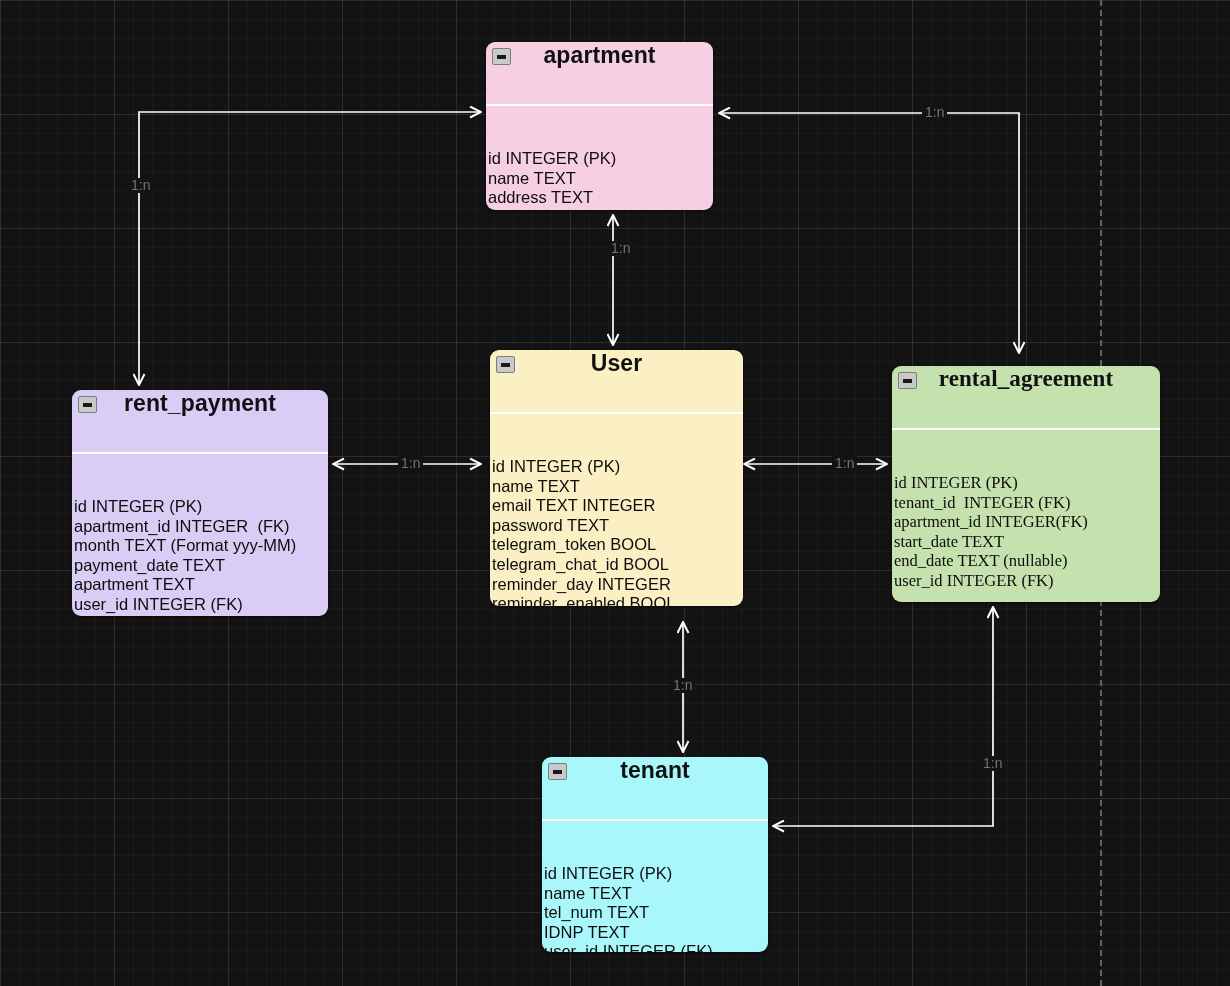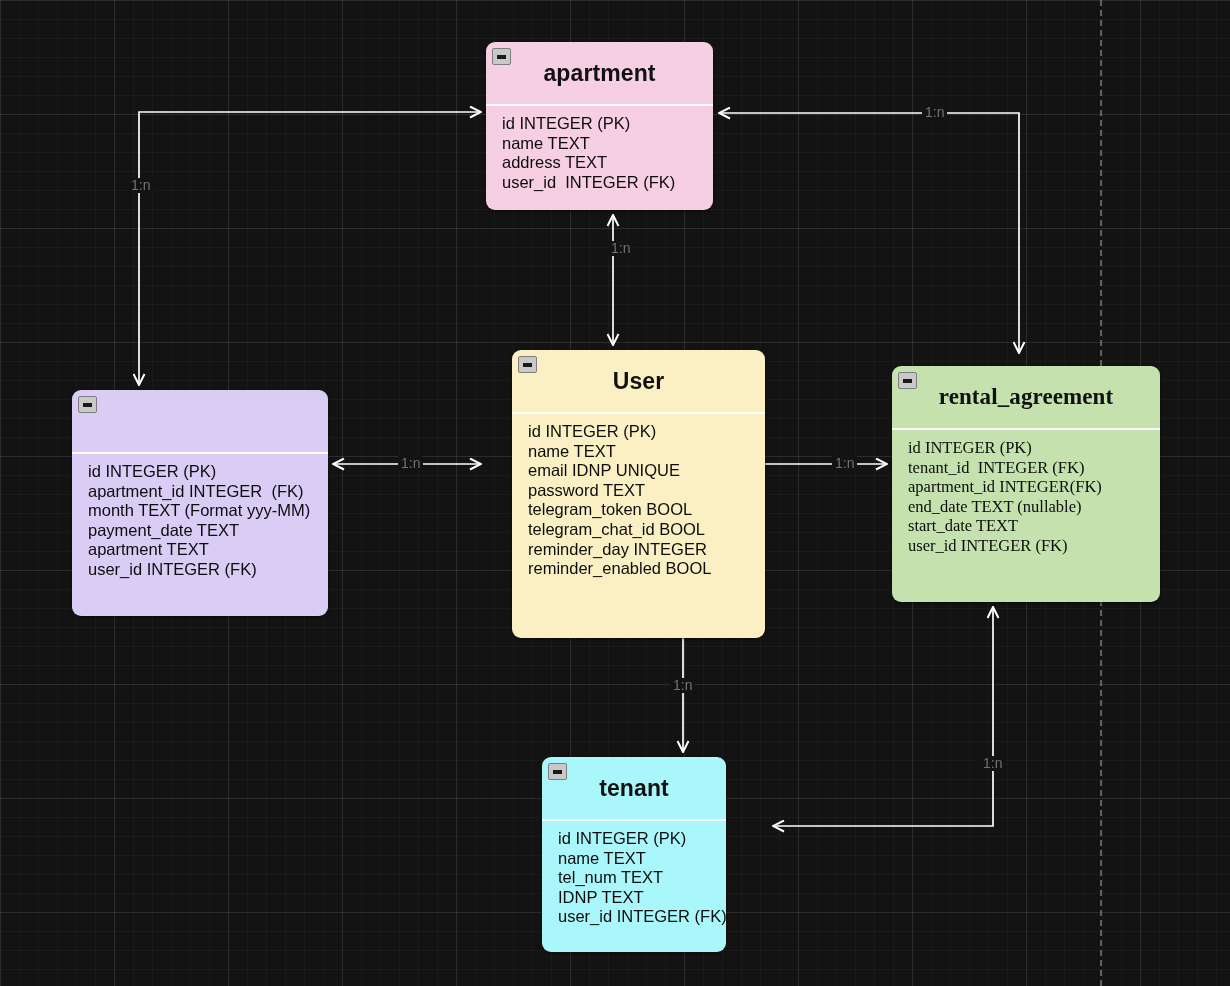--- a/index.html
+++ b/index.html
@@ -45,21 +45,20 @@
     border-radius: 9px;
     box-sizing: border-box;
     box-shadow: 0 1px 3px rgba(0,0,0,0.55);
     overflow: hidden;
   }
   .entity-header {
     position: relative;
     height: 62px;
     border-bottom: 2px solid #ffffff;
     display: flex;
-    align-items: center;
     justify-content: center;
   }
   .entity-title {
     font-size: 23px;
     font-weight: bold;
     color: #111111;
     letter-spacing: 0.1px;
     padding: 0 26px;
     text-align: center;
   }
@@ -76,21 +75,22 @@
     align-items: center;
     justify-content: center;
   }
   .collapse-btn i {
     display: block;
     width: 9px;
     height: 4px;
     background: #1a1a1a;
   }
   .entity-body {
-    padding: 8px 0 10px 16px;
+    padding: 8px 0 10px 2px;
+    margin-top: 35px;
   }
   .field {
     font-size: 16.5px;
     line-height: 19.6px;
     color: #0d0d0d;
     white-space: pre;
   }
   .edge-label {
     position: absolute;
     font-size: 14px;
@@ -148,68 +148,69 @@
       <div class="field">address TEXT</div>
       <div class="field">user_id  INTEGER (FK)</div>
     </div>
   </div>
 
   <div class="entity" style="left:72px; top:390px; width:256px; height:226px; background:#d9cdf5;">
     <div class="entity-header">
       <span class="collapse-btn">
           <i></i>
         </span>
+      <span class="entity-title">rent_payment</span>
     </div>
     <div class="entity-body">
       <div class="field">id INTEGER (PK)</div>
       <div class="field">apartment_id INTEGER  (FK)</div>
       <div class="field">month TEXT (Format yyy-MM)</div>
       <div class="field">payment_date TEXT</div>
       <div class="field">apartment TEXT</div>
       <div class="field">user_id INTEGER (FK)</div>
     </div>
   </div>
 
-  <div class="entity" style="left:512px; top:350px; width:253px; height:288px; background:#fbf0c4;">
+  <div class="entity" style="left:490px; top:350px; width:253px; height:256px; background:#fbf0c4;">
     <div class="entity-header">
       <span class="collapse-btn">
           <i></i>
         </span>
       <span class="entity-title">User</span>
     </div>
     <div class="entity-body">
       <div class="field">id INTEGER (PK)</div>
       <div class="field">name TEXT</div>
-      <div class="field">email IDNP UNIQUE</div>
+      <div class="field">email TEXT INTEGER</div>
       <div class="field">password TEXT</div>
       <div class="field">telegram_token BOOL</div>
       <div class="field">telegram_chat_id BOOL</div>
       <div class="field">reminder_day INTEGER</div>
       <div class="field">reminder_enabled BOOL</div>
     </div>
   </div>
 
   <div class="entity" style="left:892px; top:366px; width:268px; height:236px; background:#c5e1ae;font-family:Liberation Serif, serif;">
     <div class="entity-header">
       <span class="collapse-btn">
           <i></i>
         </span>
       <span class="entity-title">rental_agreement</span>
     </div>
     <div class="entity-body">
       <div class="field">id INTEGER (PK)</div>
       <div class="field">tenant_id  INTEGER (FK)</div>
       <div class="field">apartment_id INTEGER(FK)</div>
+      <div class="field">start_date TEXT</div>
       <div class="field">end_date TEXT (nullable)</div>
-      <div class="field">start_date TEXT</div>
       <div class="field">user_id INTEGER (FK)</div>
     </div>
   </div>
 
-  <div class="entity" style="left:542px; top:757px; width:184px; height:195px; background:#aaf7fb;">
+  <div class="entity" style="left:542px; top:757px; width:226px; height:195px; background:#aaf7fb;">
     <div class="entity-header">
       <span class="collapse-btn">
           <i></i>
         </span>
       <span class="entity-title">tenant</span>
     </div>
     <div class="entity-body">
       <div class="field">id INTEGER (PK)</div>
       <div class="field">name TEXT</div>
       <div class="field">tel_num TEXT</div>

